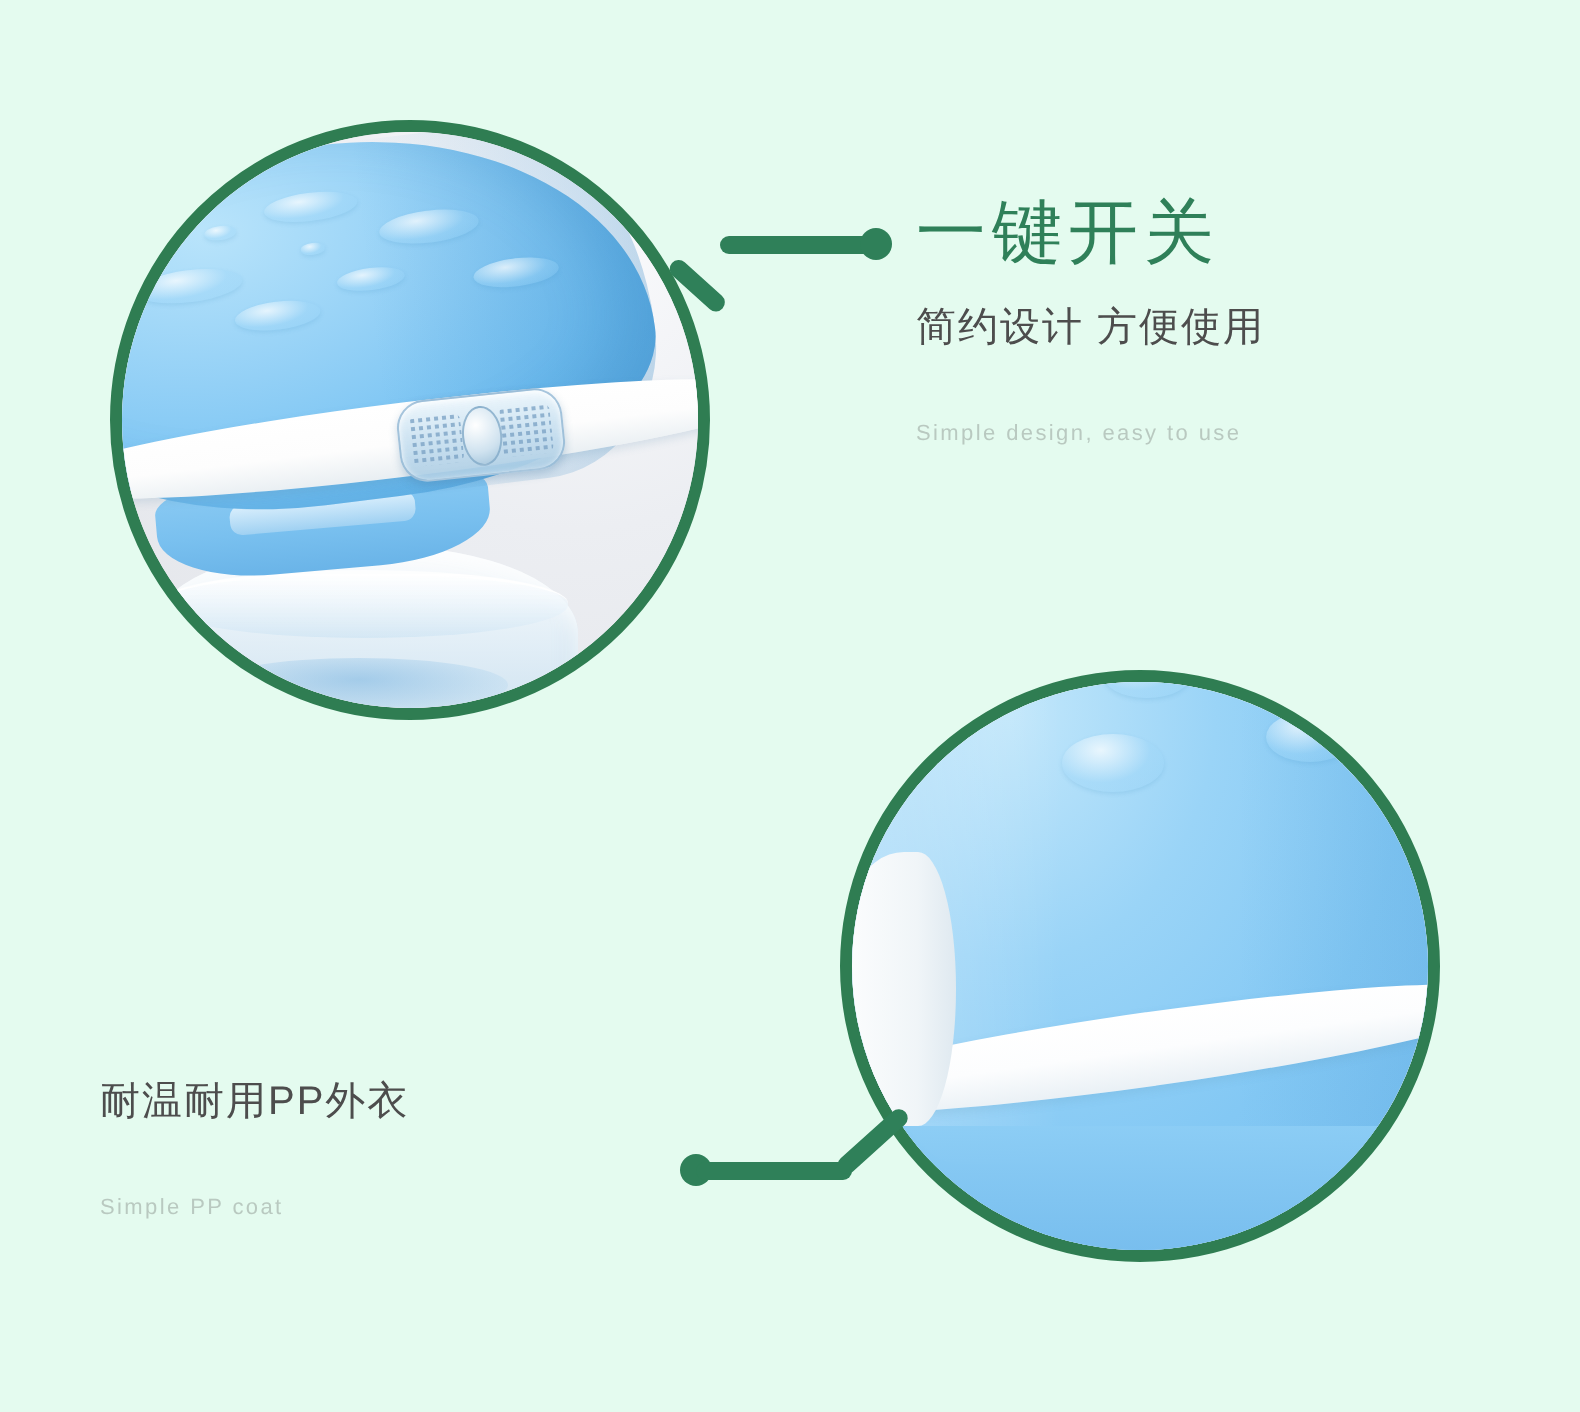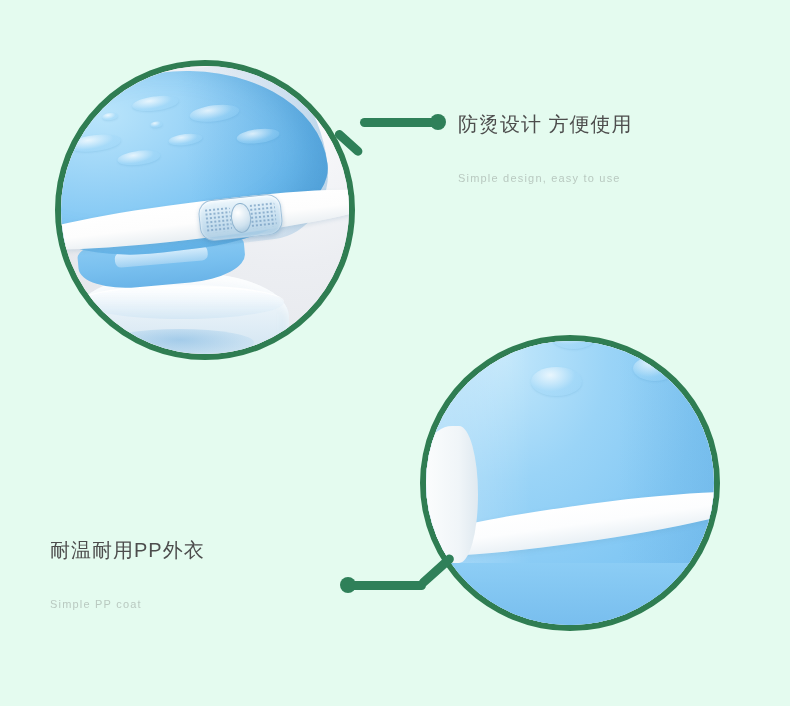--- a/index.html
+++ b/index.html
@@ -246,21 +246,22 @@
     </div>
   </div>
 
   <div class="connector" style="left:330px; top:105px; width:120px; height:60px;">
     <div class="conn-seg" style="left:6px; top:22px; width:34px; height:9px; transform:rotate(42deg); transform-origin:left center;"></div>
     <div class="conn-seg" style="left:30px; top:13px; width:82px; height:9px;"></div>
     <div class="conn-dot" style="left:100px; top:9px;"></div>
   </div>
 
   <div class="text-block" id="text-top">
-    <div class="subline">防烫设计 方便使用</div>
+    <div class="headline">一键开关</div>
+    <div class="subline">简约设计 方便使用</div>
     <div class="engline">Simple design, easy to use</div>
   </div>
 
   <div class="photo-circle" id="circle-bottom">
     <div class="photo-inner">
       <div class="bg-bottom"></div>
       <div class="macro-body">
         <div class="macro-facet"></div>
         <div class="macro-right-shade"></div>
         <div class="bump" style="left:42%;top:8%;width:13%;height:7%;"></div>

